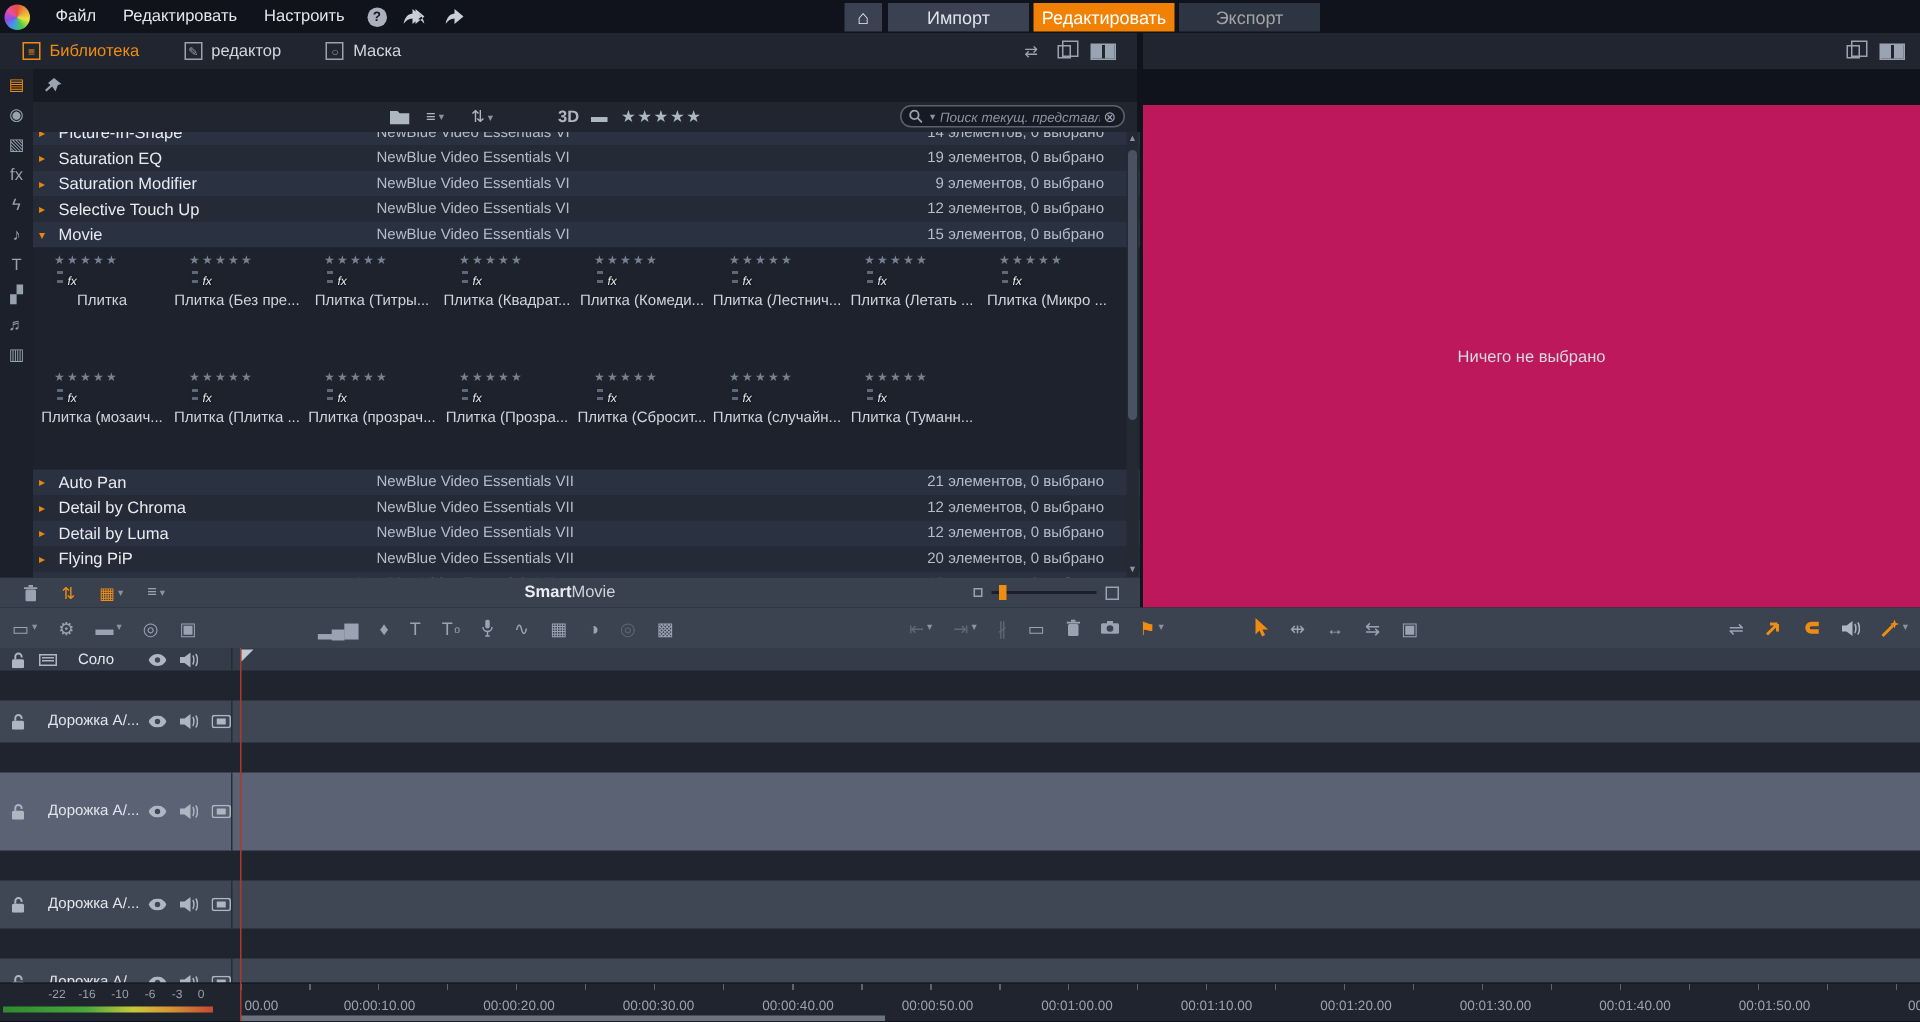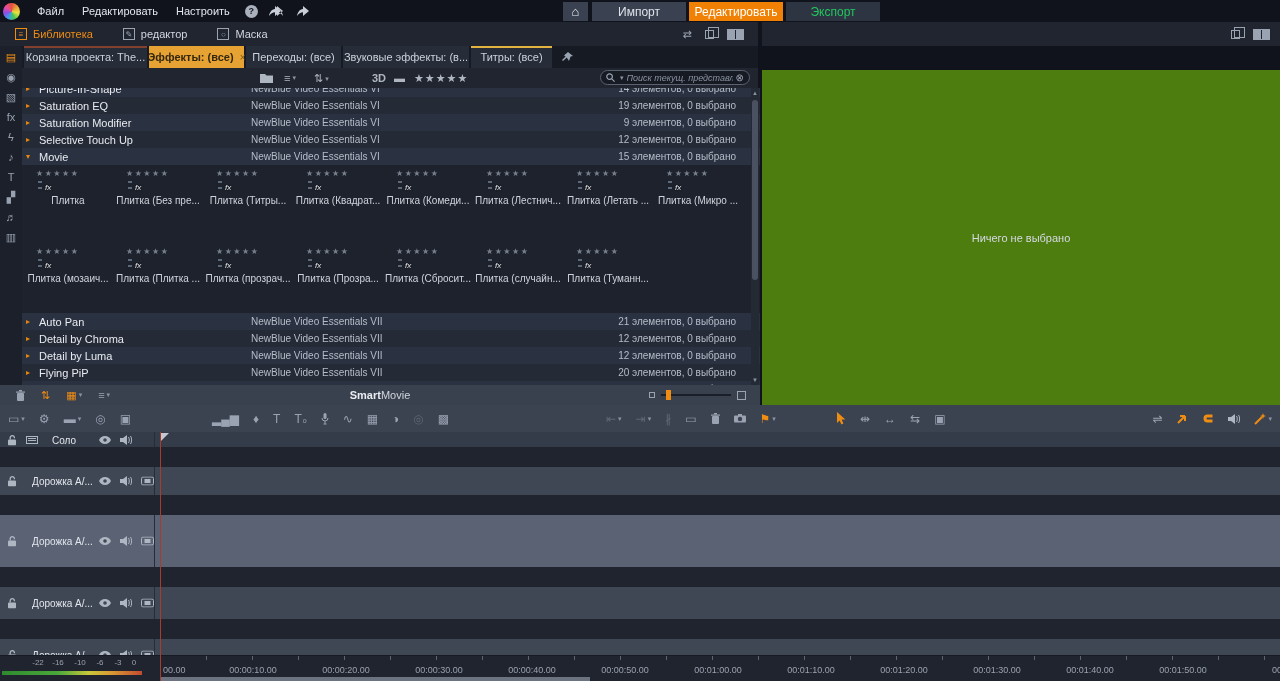--- a/index.html
+++ b/index.html
@@ -14,21 +14,21 @@
   .menus{display:flex;margin-left:8px;}
   .menu-item{padding:0 9px;color:#e3e6ec;cursor:default;}
   .help-circle{width:13px;height:13px;border-radius:50%;background:#aab1bd;color:#141720;font-weight:bold;
                font-size:9px;display:inline-flex;align-items:center;justify-content:center;margin:0 4px 0 6px;}
   .histarrow{margin:0 7px;display:inline-flex;align-items:center;}
   .mode-area{position:absolute;left:563px;top:2px;display:flex;height:19px;}
   .home-btn{width:25px;background:#3a4150;display:flex;align-items:center;justify-content:center;color:#e9ecf1;font-size:13px;}
   .mode-btns{display:flex;margin-left:4px;}
   .mode-btn{width:94px;margin-right:3px;background:#3a4150;display:flex;align-items:center;justify-content:center;color:#dfe3ea;font-size:12px;}
   .mode-btn.active{background:#f08104;color:#fff;}
-  .mode-btn.disabled{background:#2e3542;color:#22c55e;}
+  .mode-btn.disabled{background:#2e3542;color:#a3a3a3;}
 
   
   .ws-bar{position:absolute;top:22px;left:0;width:758px;height:24px;background:#20252f;display:flex;align-items:center;}
   .ws-tabs{display:flex;height:100%;}
   .ws-tab{display:flex;align-items:center;gap:6px;padding:0 15px;color:#d2d7df;}
   .ws-tab.active{color:#ef8d13;}
   .wicon{width:12px;height:12px;border:1px solid #9aa3b2;display:inline-flex;align-items:center;justify-content:center;
          font-size:8px;color:#9aa3b2;flex:none;}
   .ws-tab.active .wicon{border-color:#ef8d13;color:#ef8d13;}
   .v-library .wicon::before{content:"≡";}
@@ -154,21 +154,21 @@
   .zbox-l{width:9px;height:9px;border:1px solid #9aa3b2;}
   .ztrack{position:relative;width:70px;height:2px;background:#1b1f29;}
   .zthumb{position:absolute;left:5px;top:-4px;width:5px;height:10px;background:#ef8d13;}
   .orange{color:#ef8d13 !important;}
 
   
   .rp-tabs{position:absolute;top:46px;left:762px;right:0;height:24px;background:#20242e;display:flex;padding-left:8px;}
   .rp-tab{width:132px;display:flex;align-items:center;justify-content:center;color:#d6dae2;}
   .rp-tab.active{color:#ef8d13;}
   .rp-tab:not(.active){background:#2d323e;}
-  .rp-preview{position:absolute;top:70px;left:762px;right:0;height:335px;background:#4d7c0f;
+  .rp-preview{position:absolute;top:70px;left:762px;right:0;height:335px;background:#be185d;
               display:flex;align-items:center;justify-content:center;color:#d6dae2;}
 
   
   .tl-toolbar{position:absolute;top:405px;left:0;right:0;height:27px;background:#3b4250;color:#9aa3b2;}
   .tl-toolbar .grp{position:absolute;top:0;height:27px;display:flex;align-items:center;gap:14px;}
   .tl-toolbar .ic{display:inline-flex;align-items:center;font-size:12px;line-height:12px;}
   .g-left{left:8px;}
   .g-center{left:212px;gap:12px;}
   .g-marks{left:606px;gap:13px;}
   .g-select{left:836px;gap:12px;}
@@ -288,48 +288,20 @@
       <span class="side-icon">fx</span>
       <span class="side-icon">ϟ</span>
       <span class="side-icon">♪</span>
       <span class="side-icon">T</span>
       <span class="side-icon">▞</span>
       <span class="side-icon">♬</span>
       <span class="side-icon">▥</span>
   </div>
 
   <div class="lib-tabs">
-    <div style="display:flex;">
-
-        <div class="lib-tab" style="--accent: #84402f;">
-          <span>Корзина проекта: The...</span>
-
-        </div>
-
-        <div class="lib-tab active">
-          <span>Эффекты: (все)</span>
-          <span class="close">×</span>
-        </div>
-
-        <div class="lib-tab">
-          <span>Переходы: (все)</span>
-
-        </div>
-
-        <div class="lib-tab">
-          <span>Звуковые эффекты: (в...</span>
-
-        </div>
-
-        <div class="lib-tab" style="--accent: #e3b341;">
-          <span>Титры: (все)</span>
-
-        </div>
-
-    </div>
     <span class="pin-icon">
       <svg width="11" height="10" viewBox="0 0 11 10">
           <path d="M6 0l5 4-2.4.6L7 9 4.8 5.6 1 9 0 8l3.6-3.4L2 3.4z" fill="#9aa3b2"></path>
         </svg>
     </span>
   </div>
 
   <div class="lib-toolbar">
     <span class="ticon i-folder">
       <svg width="13" height="10" viewBox="0 0 13 10">

